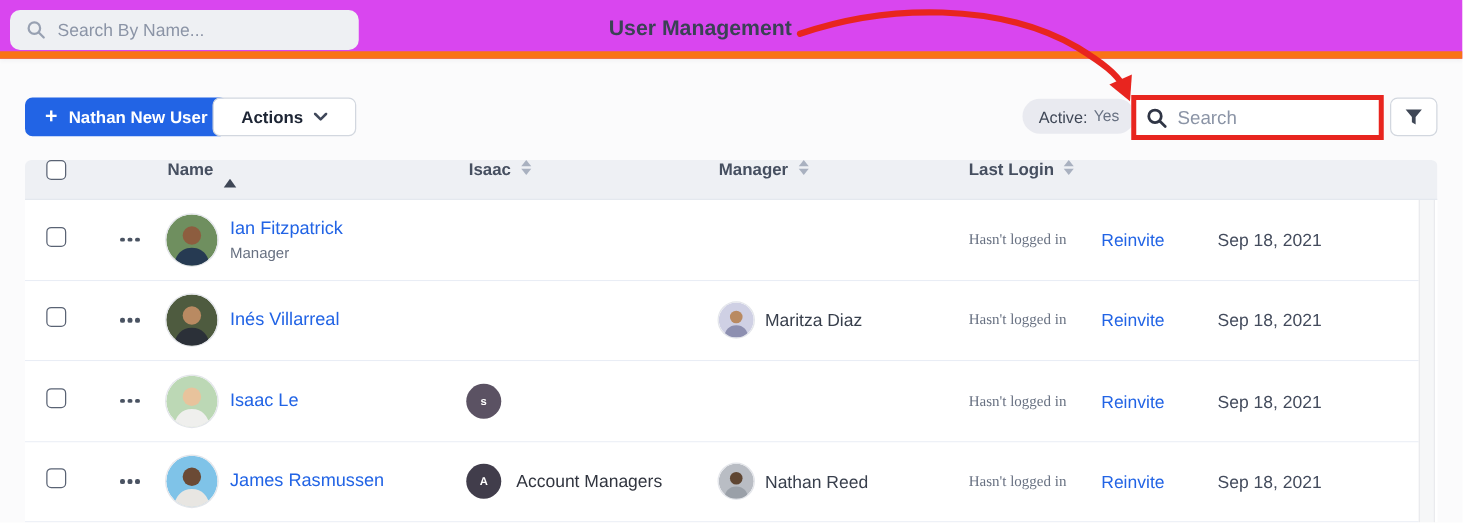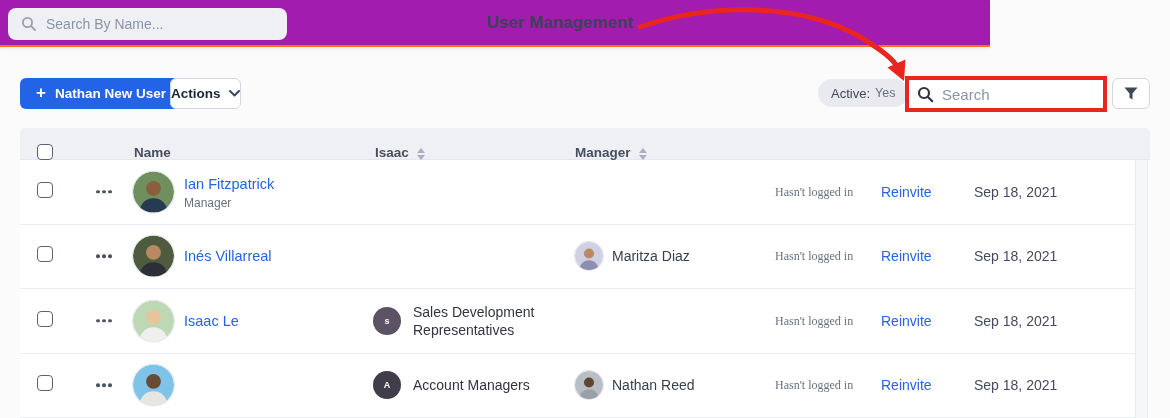--- a/index.html
+++ b/index.html
@@ -1,41 +1,41 @@
 <!DOCTYPE html>
 <html><head>
 <meta charset="utf-8">
 <style>
   * { margin:0; padding:0; box-sizing:border-box; }
   html,body { width:1170px; height:418px; overflow:hidden; }
   body { font-family:"Liberation Sans", sans-serif; background:#fbfbfc; position:relative; }
 
   
-  .topbar { position:absolute; left:0; top:0; width:990px; height:47px; background:#a21caf;
-            border-bottom:2px solid #f97316; box-shadow:0 2px 4px rgba(40,45,60,.05); z-index:2; }
+  .topbar { position:absolute; left:0; top:0; width:1170px; height:47px; background:#d946ef;
+            border-bottom:6px solid #f97316; box-shadow:0 2px 4px rgba(40,45,60,.05); z-index:2; }
   .topbar-search { position:absolute; left:8px; top:8px; width:279px; height:32px;
             background:#eef0f3; border-radius:8px; display:flex; align-items:center; }
   .topbar-search svg { margin-left:13px; flex:0 0 auto; }
   .topbar-search input { border:none; outline:none; background:transparent; margin-left:9px;
             font:14px "Liberation Sans", sans-serif; color:#6b7586; width:220px; }
   .topbar-search input::placeholder { color:#8b94a6; opacity:1; }
 
   .annot-label { position:absolute; left:487px; top:13px; font-size:17px; font-weight:600;
             color:#3a4254; z-index:3; }
   .annot-arrow { position:absolute; left:600px; top:0; z-index:5; pointer-events:none; }
 
   
   .btn-create { position:absolute; left:20px; top:78px; height:31px; background:#2264e5;
             border:none; border-radius:6px; color:#fff; font:700 13.5px "Liberation Sans", sans-serif;
             display:flex; align-items:center; padding:0 16px; cursor:pointer; }
   .btn-create .plus { font-size:17px; font-weight:700; margin-right:9px; line-height:1; position:relative; top:-1px; }
   .btn-actions { position:absolute; left:170px; top:78px; height:31px; background:#fff;
             border:1px solid #d2d7df; border-radius:6px; color:#1d2534;
             font:700 13.5px "Liberation Sans", sans-serif; display:flex; align-items:center;
-            padding:0 0; cursor:pointer; }
+            padding:0 22px; cursor:pointer; }
   .btn-actions svg { margin-left:8px; }
 
   .active-pill { position:absolute; left:818px; top:79px; height:28px; background:#e9eaf0;
             border-radius:14px; display:flex; align-items:center; padding:0 13px; }
   .active-pill .k { font-size:13px; font-weight:400; color:#3f4756; }
   .active-pill .v { font-size:12.5px; color:#687182; margin-left:5px; }
 
   .red-search { position:absolute; left:905px; top:76px; width:202px; height:36px;
             border:4px solid #e8251f; background:#ffffff; display:flex; align-items:center; z-index:4; }
   .red-search svg { margin-left:8px; flex:0 0 auto; }
@@ -45,21 +45,21 @@
 
   .btn-filter { position:absolute; left:1112px; top:78px; width:38px; height:31px; background:#fff;
             border:1px solid #d2d7df; border-radius:6px; display:flex; align-items:center;
             justify-content:center; cursor:pointer; }
 
   
   .table { position:absolute; left:20px; top:128px; width:1130px; height:290px; background:#fff;
             border-radius:5px 5px 0 0; overflow:hidden; }
   .thead { position:absolute; left:0; top:0; width:1130px; height:32px; background:#eef0f4;
             border-bottom:1px solid #e4e8ee; }
-  .th { position:absolute; top:0; height:32px; display:flex; align-items:flex-end;
+  .th { position:absolute; top:0; height:32px; display:flex; align-items:flex-start;
             font-size:13.5px; font-weight:700; color:#464f60; cursor:pointer; }
   .th-check { left:17px; } .th-name { left:114px; } .th-role { left:355px; }
   .th-mgr { left:555px; } .th-login { left:755px; } .th-date { left:954px; }
   .sorter { display:flex; flex-direction:column; gap:2px; margin-left:8px; color:#a9b1c0; }
   .tri-up   { width:0; height:0; border-left:4px solid transparent; border-right:4px solid transparent; border-bottom:5px solid currentColor; }
   .tri-down { width:0; height:0; border-left:4px solid transparent; border-right:4px solid transparent; border-top:5px solid currentColor; }
   .sort-asc { color:#3f4756; margin-left:8px; }
   .sort-asc .tri-up { border-left-width:5px; border-right-width:5px; border-bottom-width:7px; }
 
   .tbody { position:absolute; left:0; top:32px; width:1115px; }
@@ -160,20 +160,27 @@
           <span class="tri-down"></span>
         </span>
     </span>
     <span class="th th-mgr">
       <span>Manager</span>
       <span class="sorter">
           <span class="tri-up"></span>
           <span class="tri-down"></span>
         </span>
     </span>
+    <span class="th th-login">
+      <span>Last Login</span>
+      <span class="sorter">
+          <span class="tri-up"></span>
+          <span class="tri-down"></span>
+        </span>
+    </span>
   </div>
 
   <div class="tbody">
 
     <div class="trow">
       <span class="cell chk"><input type="checkbox" style=""></span>
       <button class="cell dots">
         <span class="dot"></span>
           <span class="dot"></span>
           <span class="dot"></span>
@@ -235,40 +242,42 @@
         <svg viewBox="0 0 40 40">
             <circle class="av-bg" cx="20" cy="20" r="20" fill="#bcd8b5"></circle>
             <path class="av-shirt" d="M20 26 c-8 0 -13 5.5 -14 14 l28 0 c-1 -8.5 -6 -14 -14 -14 z" fill="#efefed"></path>
             <circle class="av-skin" cx="20" cy="16.5" r="7.2" fill="#e8c39c"></circle>
           </svg>
       </div>
       <div class="cell name-block">
         <a class="name-link">Isaac Le</a>
       </div>
       <span class="cell role-badge" style="background: rgb(91, 82, 99);">s</span>
-      <span class="cell role-label">Sales Development Representatives</span>
       <span class="cell last-login">Hasn't logged in</span>
       <a class="cell reinvite">Reinvite</a>
       <span class="cell date">Sep 18, 2021</span>
     </div>
 
     <div class="trow">
       <span class="cell chk"><input type="checkbox" style=""></span>
       <button class="cell dots">
         <span class="dot"></span>
           <span class="dot"></span>
           <span class="dot"></span>
       </button>
       <div class="cell avatar-lg">
         <svg viewBox="0 0 40 40">
             <circle class="av-bg" cx="20" cy="20" r="20" fill="#7fc3e8"></circle>
             <path class="av-shirt" d="M20 26 c-8 0 -13 5.5 -14 14 l28 0 c-1 -8.5 -6 -14 -14 -14 z" fill="#e8e6e2"></path>
             <circle class="av-skin" cx="20" cy="16.5" r="7.2" fill="#6b4a35"></circle>
           </svg>
       </div>
+      <div class="cell name-block">
+        <a class="name-link">James Rasmussen</a>
+      </div>
       <span class="cell role-badge" style="background: rgb(65, 61, 75);">A</span>
       <span class="cell role-label">Account Managers</span>
       <div class="cell avatar-sm">
         <svg viewBox="0 0 40 40">
             <circle class="av-bg" cx="20" cy="20" r="20" fill="#b9bdc4"></circle>
             <path class="av-shirt" d="M20 26 c-8 0 -13 5.5 -14 14 l28 0 c-1 -8.5 -6 -14 -14 -14 z" fill="#9aa0a8"></path>
             <circle class="av-skin" cx="20" cy="16.5" r="7.2" fill="#5f4632"></circle>
           </svg>
       </div>
       <span class="cell mgr-name">Nathan Reed</span>

